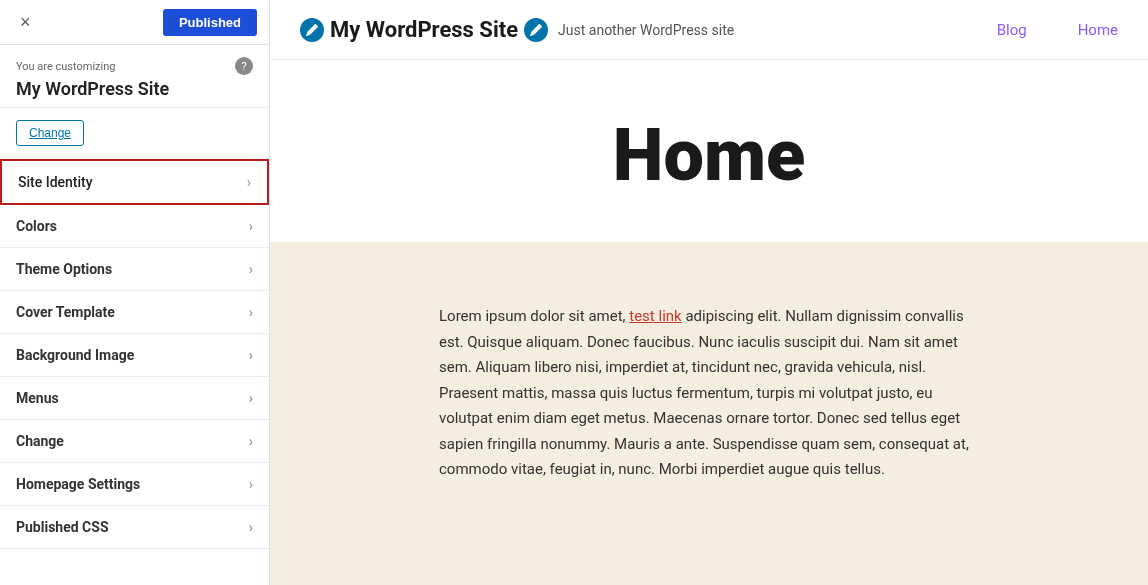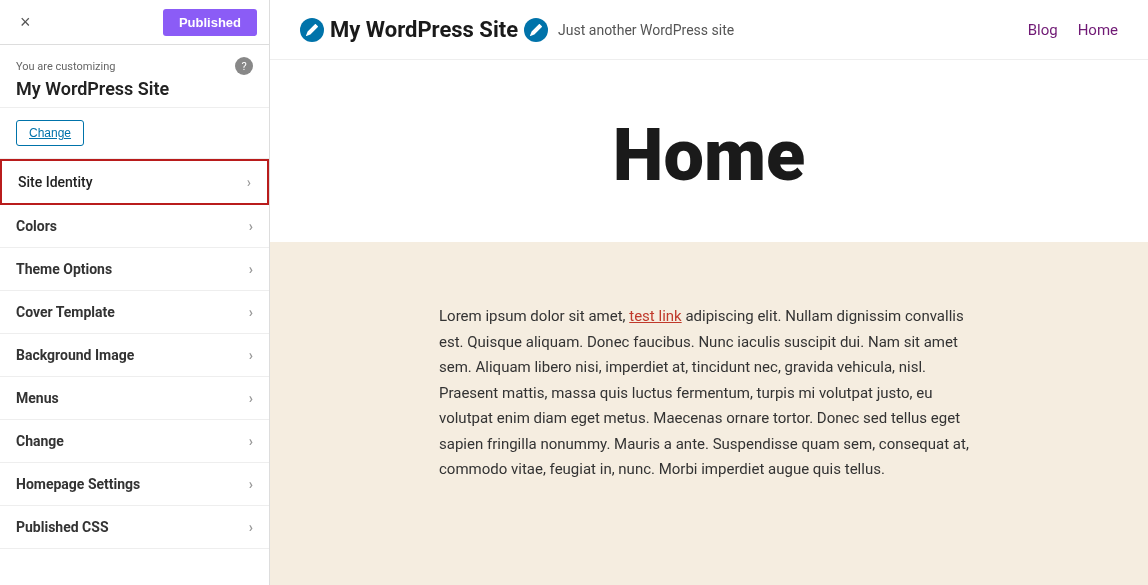--- a/index.html
+++ b/index.html
@@ -29,21 +29,21 @@
     }
     .close-btn {
       background: none;
       border: none;
       cursor: pointer;
       font-size: 18px;
       color: #555;
       padding: 4px 8px;
     }
     .published-btn {
-      background: #8b5cf6;
+      background: #1d4ed8;
       color: #fff;
       border: none;
       border-radius: 3px;
       padding: 6px 16px;
       font-size: 13px;
       font-weight: 600;
       cursor: pointer;
     }
 
     
@@ -180,22 +180,23 @@
       color: #555;
       margin-left: 4px;
     }
     .preview-nav {
       display: flex;
       gap: 20px;
       align-items: center;
     }
     .preview-nav a {
       font-size: 15px;
-      color: #701a75;
+      color: #8b5cf6;
       text-decoration: none;
+      margin-left: 31px;
     }
 
     
     .home-heading-area {
       text-align: center;
       padding: 60px 20px 50px;
       background: #fff;
     }
     .home-heading {
       font-size: 72px;

